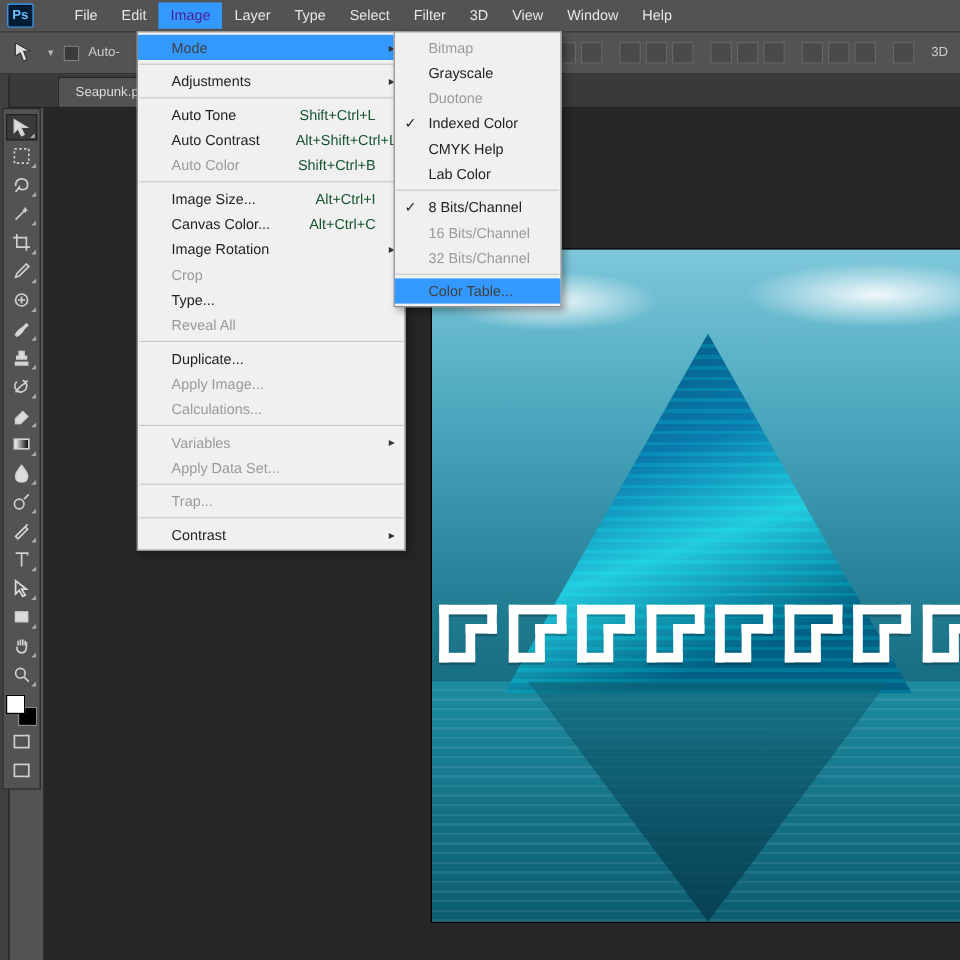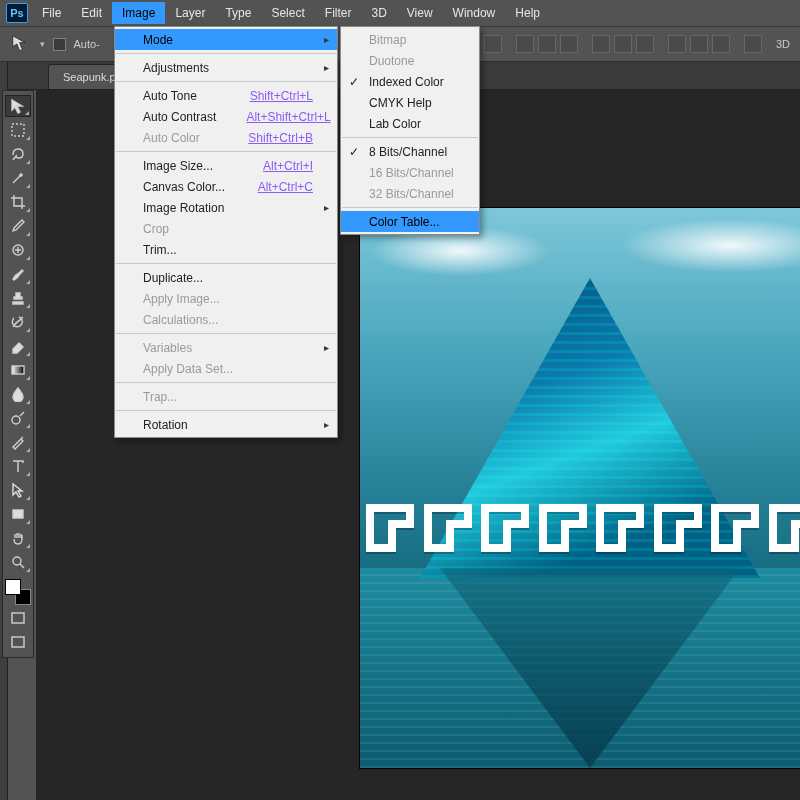--- a/index.html
+++ b/index.html
@@ -1,22 +1,22 @@
 <!DOCTYPE html>
 <html><head>
 <meta charset="utf-8">
 <style>
   * { box-sizing: border-box; margin: 0; padding: 0; font-family: "Segoe UI", Tahoma, sans-serif; user-select: none; }
   body { background: #535353; width: 800px; height: 800px; overflow: hidden; position: relative; }
 
   
   .menubar { height: 26px; background: #535353; display: flex; align-items: center; padding-left: 6px; color: #e6e6e6; font-size: 12px; }
-  .ps-logo { width: 22px; height: 20px; background: #001c33; border: 1px solid #3aa0ff; color: #6ec1ff; font-weight: bold; font-size: 11px; display: flex; align-items: center; justify-content: center; border-radius: 2px; margin-right: 4px; }
+  .ps-logo { width: 22px; height: 20px; background: #001c33; border: 1px solid #3aa0ff; color: #6ec1ff; font-weight: bold; font-size: 11px; display: flex; align-items: center; justify-content: center; border-radius: 2px; margin-right: 24px; }
   .menubar .mitem { padding: 4px 10px; cursor: default; }
-  .menubar .mitem.active { background: #3399ff; color: #000000; }
+  .menubar .mitem.active { background: #3399ff; color: #4c1d95; }
 
   
   .optbar { height: 36px; background: #535353; border-top: 1px solid #3a3a3a; border-bottom: 1px solid #2e2e2e; display: flex; align-items: center; padding-left: 10px; gap: 8px; color: #ccc; font-size: 11px; }
   .move-ico { width: 22px; height: 22px; display:flex; align-items:center; justify-content:center; }
   .chk { width: 13px; height: 13px; border: 1px solid #808080; background:#3a3a3a; display:inline-block; }
   .opt-icons { display:flex; gap:14px; margin-left: auto; margin-right: 10px; }
   .opt-icon-group { display:flex; gap:4px; }
   .opt-icon { width:18px; height:18px; border:1px solid #666; background:#4a4a4a; }
 
   
@@ -61,26 +61,26 @@
   }
   
   .water { position:absolute; left:0; right:0; top:360px; bottom:0; background: linear-gradient(180deg, #1d8ca0 0%, #0c5c70 100%); }
   .water::after { content:""; position:absolute; inset:0; background: repeating-linear-gradient(0deg, rgba(255,255,255,.08) 0 2px, rgba(255,255,255,0) 2px 8px); }
 
   
   .menu { position:absolute; background:#f0f0f0; color:#222; font-size:12px; border:1px solid #8a8a8a; box-shadow: 3px 3px 6px rgba(0,0,0,.35); padding:2px 0; z-index:50; }
   .menu .row { display:flex; align-items:center; height:21px; padding:0 24px 0 28px; white-space:nowrap; position:relative; }
   .menu .row.sub::after { content:"▸"; position:absolute; right:8px; font-size:10px; color:#333; }
   .menu .row.disabled { color:#9a9a9a; }
-  .menu .row.hl { background:#3399ff; color:#000000; }
+  .menu .row.hl { background:#3399ff; color:#404040; }
   .menu .sep { height:1px; background:#c8c8c8; margin:3px 1px; }
-  .menu .shortcut { margin-left:auto; padding-left:30px; color:#8b5cf6;text-decoration:underline; }
+  .menu .shortcut { margin-left:auto; padding-left:30px; color:#14532d; }
   .menu .chkmark { position:absolute; left:8px; font-size:12px; }
   #menu-image { left:114px; top:26px; width:224px; }
-  #menu-mode  { left:340px; top:26px; width:140px; }
+  #menu-mode  { left:328px; top:26px; width:140px; }
 </style>
 </head>
 <body>
 
 <div class="menubar">
   <div class="ps-logo">Ps</div>
 <div class="mitem">File</div>
     <div class="mitem">Edit</div>
     <div class="mitem active">Image</div>
     <div class="mitem">Layer</div>
@@ -332,21 +332,24 @@
       <span>Canvas Color...</span>
       <span class="shortcut">Alt+Ctrl+C</span>
     </div>
     <div class="row sub">
       <span>Image Rotation</span>
     </div>
     <div class="row disabled">
       <span>Crop</span>
     </div>
     <div class="row">
-      <span>Trim...</span>
+      <span>Type...</span>
+    </div>
+    <div class="row disabled">
+      <span>Reveal All</span>
     </div>
     <div class="sep"></div>
     <div class="row">
       <span>Duplicate...</span>
     </div>
     <div class="row disabled">
       <span>Apply Image...</span>
     </div>
     <div class="row disabled">
       <span>Calculations...</span>
@@ -357,26 +360,29 @@
     </div>
     <div class="row disabled">
       <span>Apply Data Set...</span>
     </div>
     <div class="sep"></div>
     <div class="row disabled">
       <span>Trap...</span>
     </div>
     <div class="sep"></div>
     <div class="row sub">
-      <span>Rotation</span>
+      <span>Contrast</span>
     </div>
   </div>
 <div class="menu" id="menu-mode">
     <div class="row disabled">
       <span>Bitmap</span>
+    </div>
+    <div class="row">
+      <span>Grayscale</span>
     </div>
     <div class="row disabled">
       <span>Duotone</span>
     </div>
     <div class="row">
       <span class="chkmark">✓</span>
       <span>Indexed Color</span>
     </div>
     <div class="row">
       <span>CMYK Help</span>

